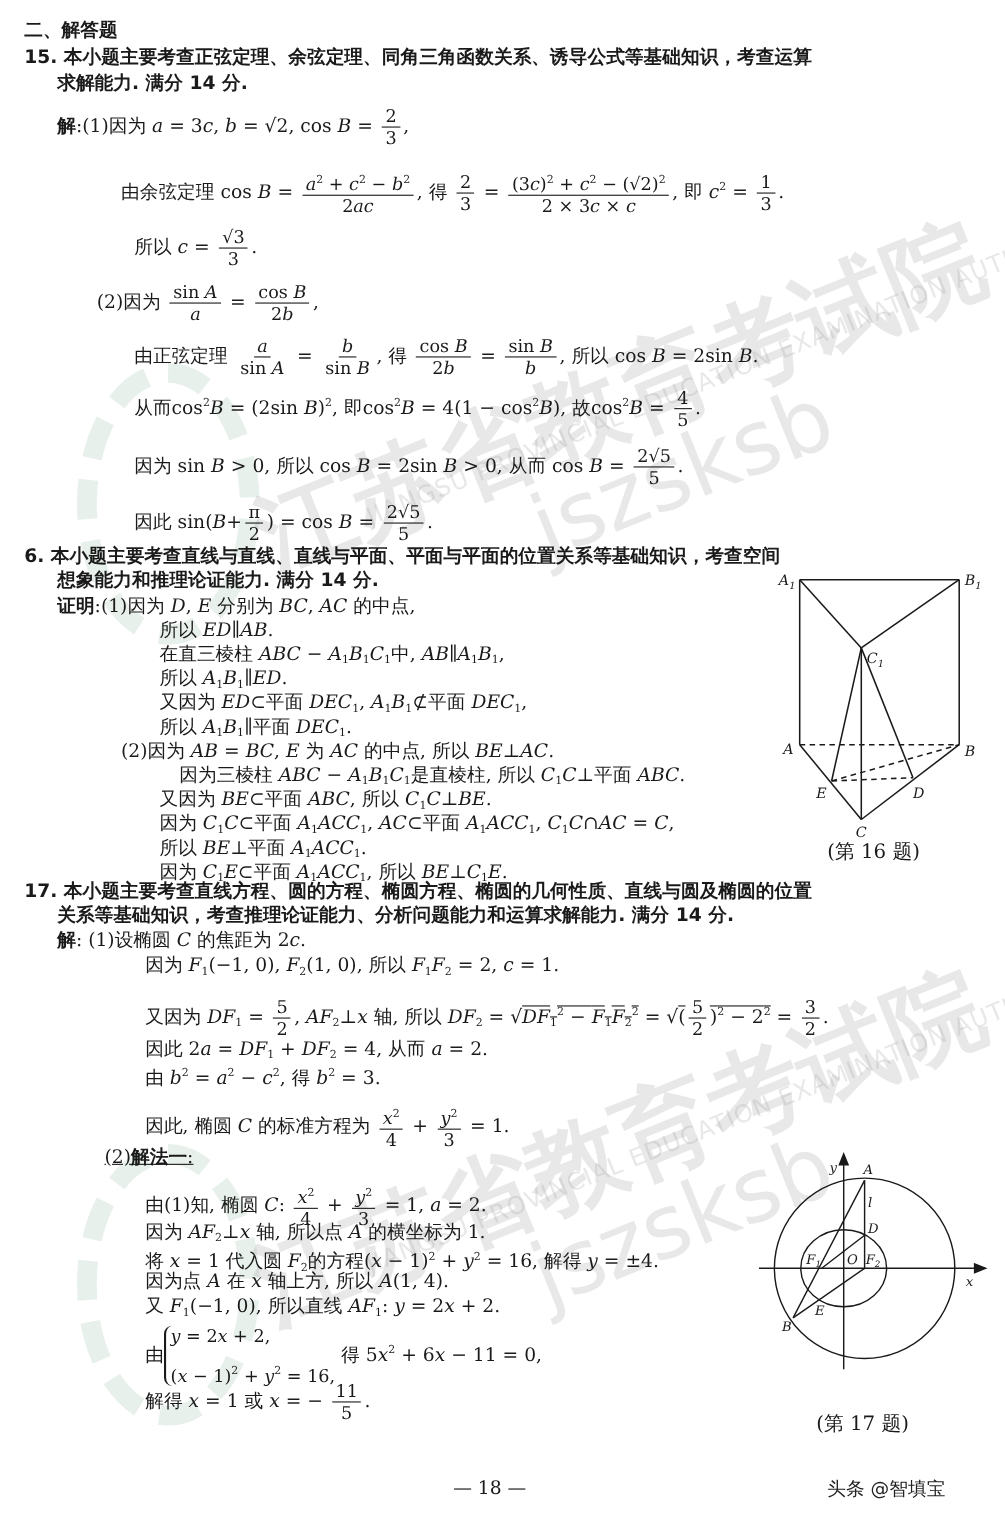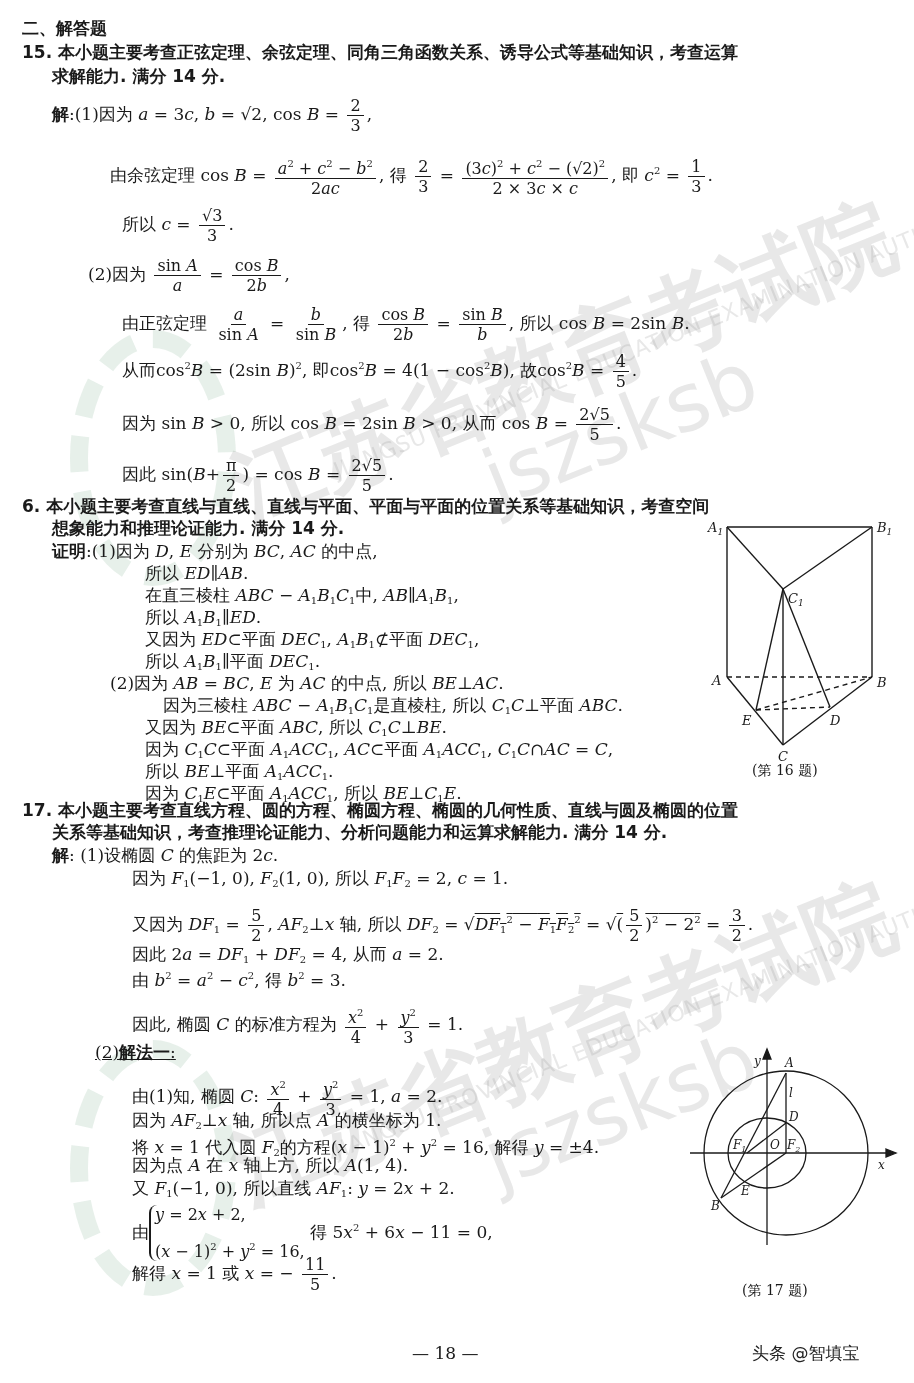--- a/index.html
+++ b/index.html
@@ -13,21 +13,21 @@
   .wm-logo{position:absolute;width:130px;height:220px;border:18px dashed rgba(120,170,140,0.18);border-radius:50%;pointer-events:none;}
   .ln{position:absolute;white-space:nowrap;font-size:17px;line-height:20px;}
   .b{font-family:"DejaVu Sans","Liberation Sans",sans-serif;font-weight:bold;font-size:17px;}
   i{font-style:italic;}
   .fr{display:inline-flex;flex-direction:column;align-items:center;vertical-align:middle;margin:0 3px;font-size:16px;line-height:19px;}
   .fr .n{border-bottom:1px solid #1a1a1a;padding:0 3px;}
   .fr .d{padding:0 3px;}
   sub{font-size:10px;vertical-align:-3px;}
   sup{font-size:10px;vertical-align:7px;}
   .fig{position:absolute;}
-  .cap{position:absolute;font-size:14px;white-space:nowrap;}
+  .cap{position:absolute;font-size:18px;white-space:nowrap;}
   .pg{position:absolute;left:412px;top:1343px;font-size:17px;}
   .brand{position:absolute;left:752px;top:1342px;font-family:"DejaVu Sans",sans-serif;font-size:17px;color:#222;}
   .brace{display:inline-flex;flex-direction:column;vertical-align:middle;border-left:2px solid #1a1a1a;border-radius:8px 0 0 8px;padding-left:4px;font-size:16px;line-height:19px;gap:13px;}
 </style>
 </head>
 <body>
 
 <div class="wm-logo" style="left:70px;top:330px;"></div>
 <div class="wm-logo" style="left:70px;top:1040px;"></div>
 <div class="wm wm-cn" style="left:215px;top:440px;transform:rotate(-22deg);">江苏省教育考试院</div>

